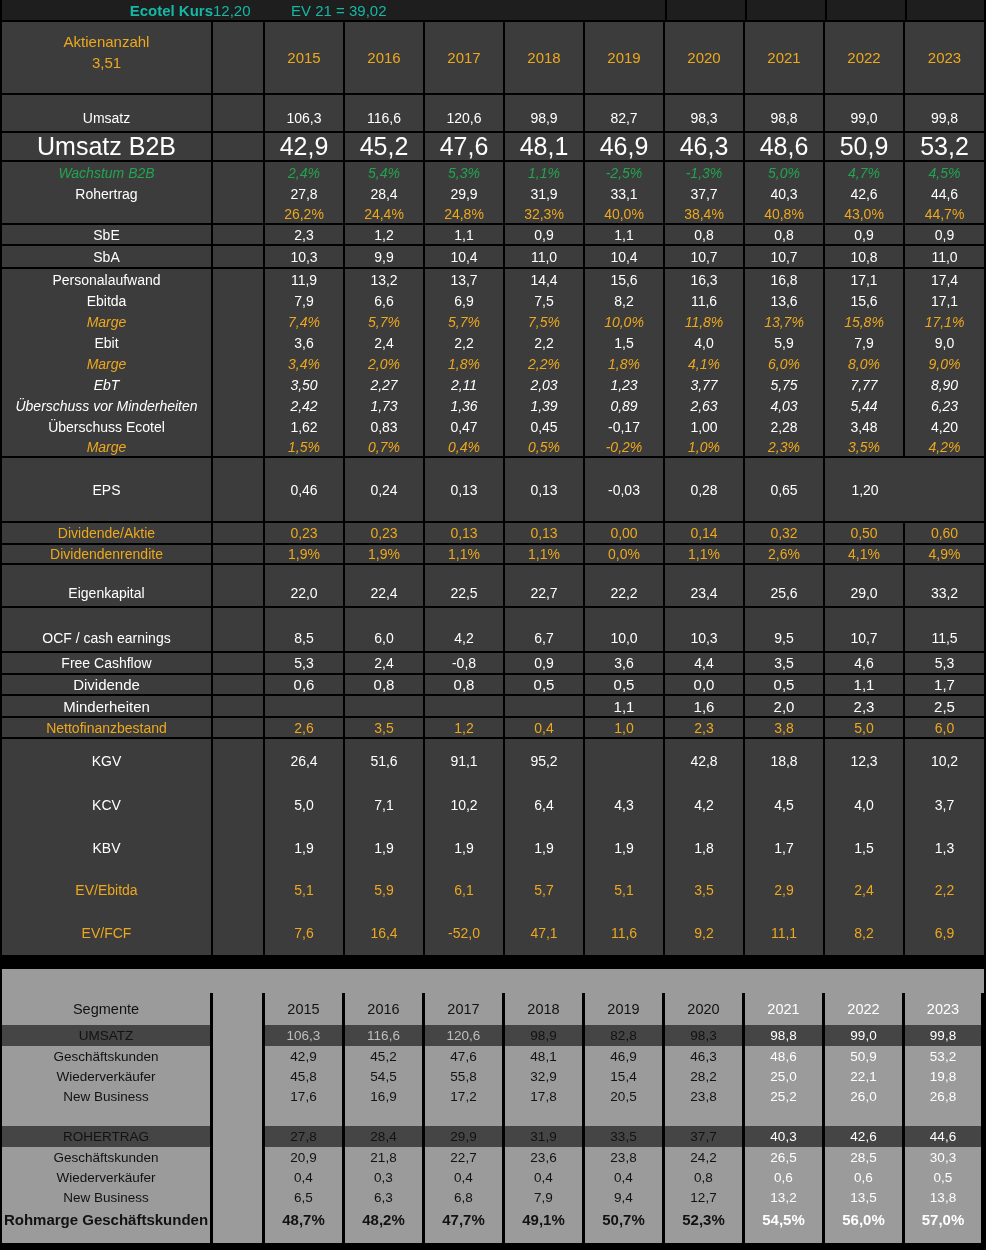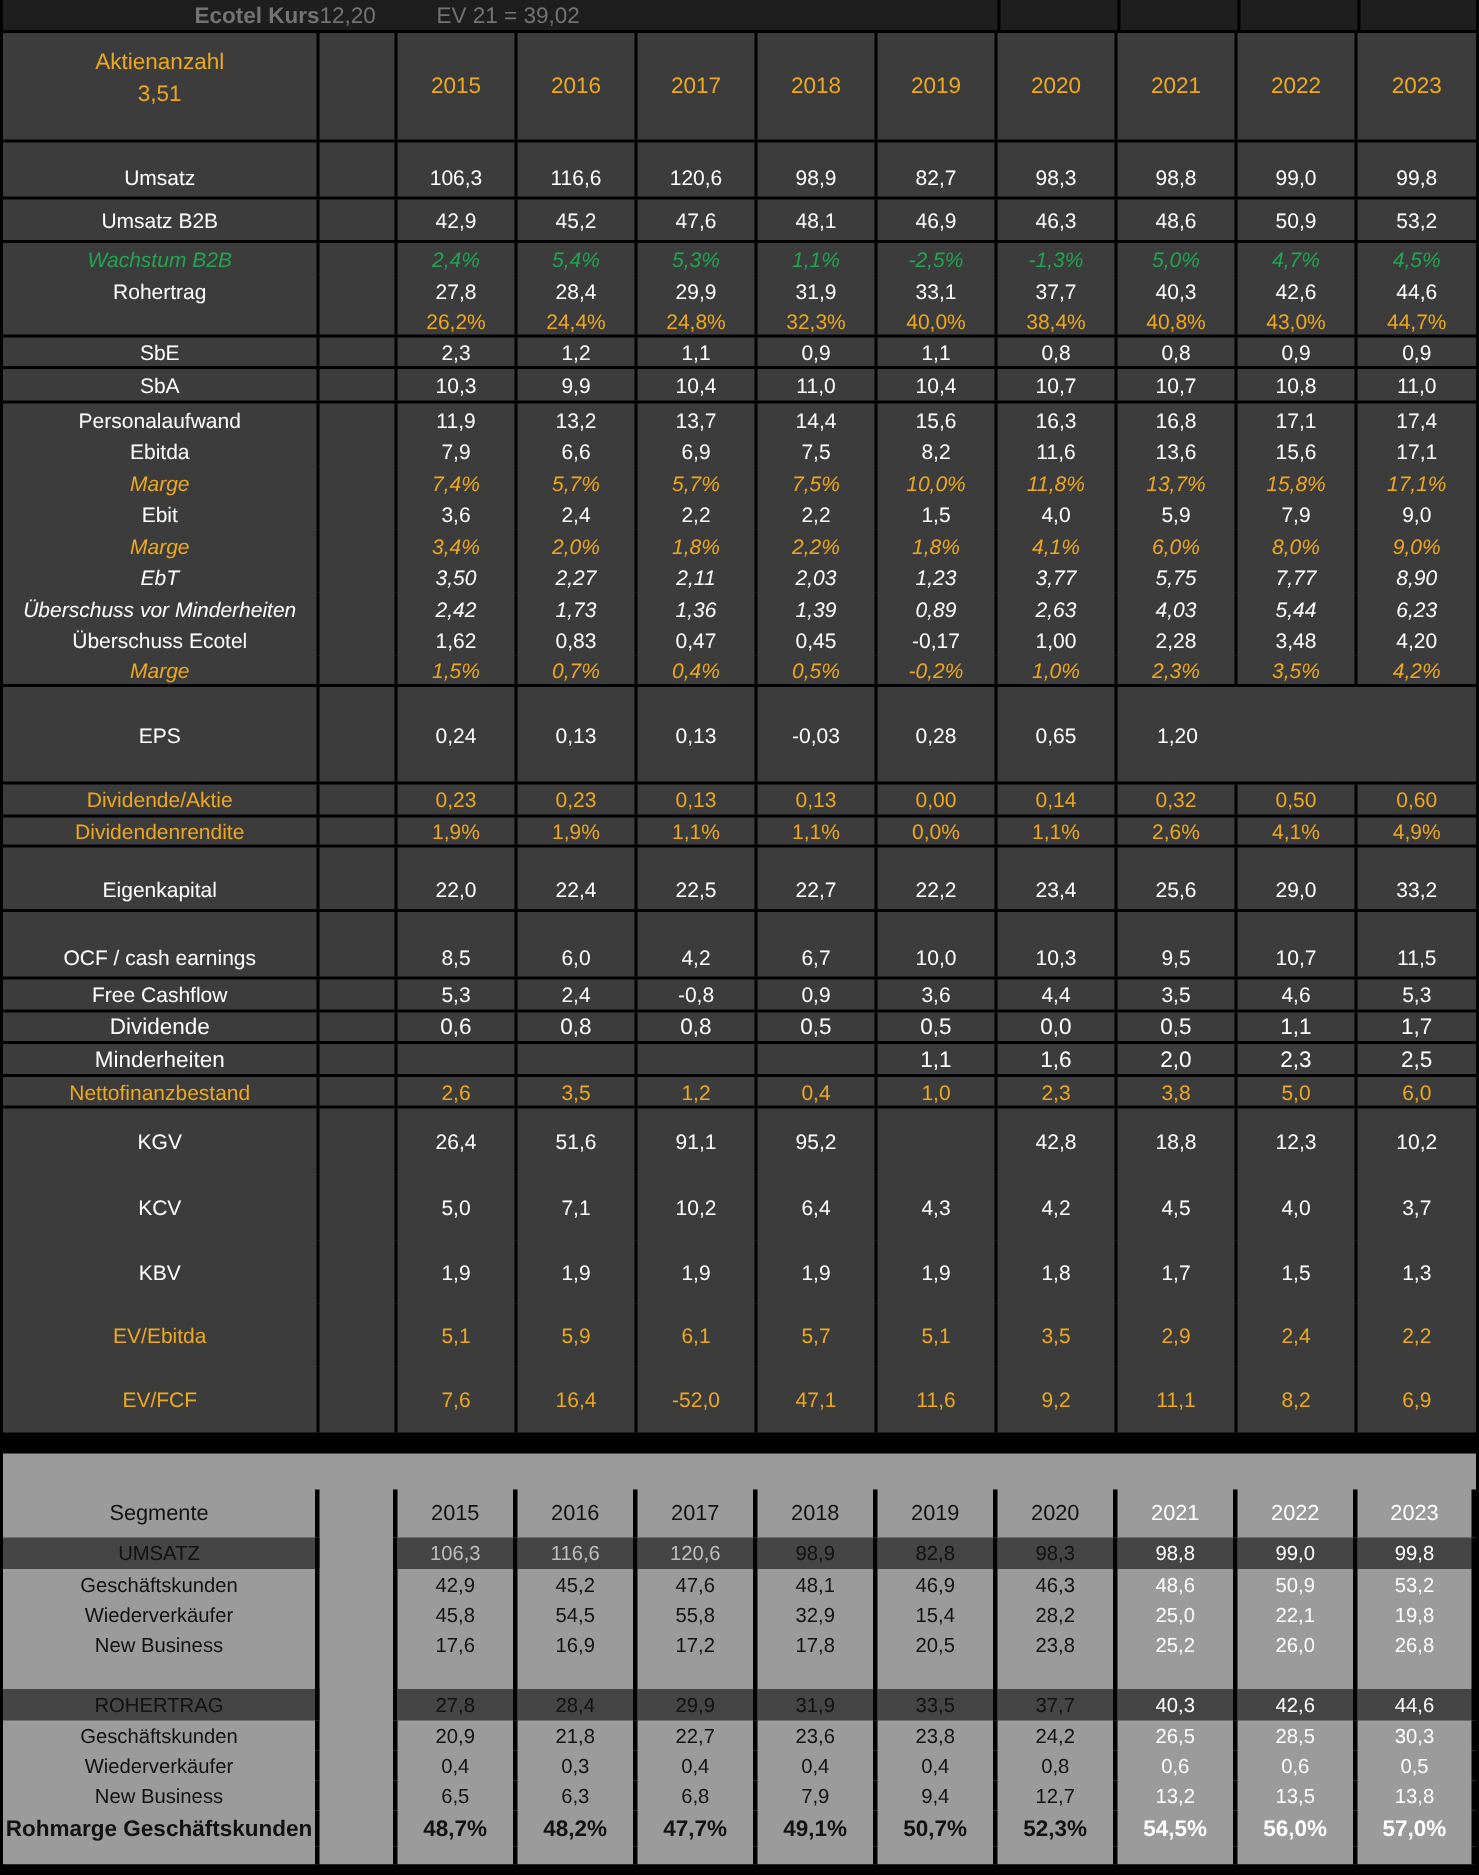--- a/index.html
+++ b/index.html
@@ -1,38 +1,38 @@
 <!DOCTYPE html>
 <html style="--orange: #EDA81E; --green: #21A550; --section_dark_bg: #3C3C3C; --section_gray_bg: #9B9B9B; --strip_row_bg: #454545; --top_bar_bg: #1E1E1E; --border: #000000; --white: #FFFFFF; --muted_light: #BFBFBF;"><head>
 <meta charset="utf-8">
 <style>
   html,body{margin:0;padding:0;background:#000;}
   body{width:986px;height:1250px;overflow:hidden;font-family:"Liberation Sans",sans-serif;}
   .sheet{width:986px;box-sizing:border-box;border-left:2px solid #000;border-right:2px solid #000;}
   
-  .topstrip{height:22px;background:var(--top_bar_bg);display:flex;align-items:center;color:#737373;
+  .topstrip{height:22px;background:var(--top_bar_bg);display:flex;align-items:center;color:#14b8a6;
             font-size:15px;border-bottom:2px solid #000;box-sizing:border-box;}
   .ts-merged{width:663px;display:flex;align-items:center;height:100%;}
   .ts-title{width:211px;text-align:right;font-weight:700;}
   .ts-kurs{width:52px;text-align:left;}
   .ts-ev{margin-left:26px;}
   .ts-cell{width:80px;height:100%;border-left:2px solid #000;box-sizing:border-box;}
   .ts-cell:last-child{width:79px;}
   
   .row{display:grid;grid-template-columns:211px 52px repeat(8,80px) 79px;}
   .cell{border-right:2px solid #000;box-sizing:border-box;display:flex;align-items:center;
         justify-content:center;font-size:14px;overflow:hidden;white-space:nowrap;}
   .cell:last-child{border-right:none;}
   .main{background:var(--section_dark_bg);color:#fff;}
   .group{border-bottom:2px solid #000;}
   .va-end .cell{align-items:flex-end;padding-bottom:5px;}
   .t-w{color:#fff;}
   .t-o{color:var(--orange);}
   .t-g{color:var(--green);}
-  .s-lg{font-size:14px;}
+  .s-lg{font-size:25px;}
   .s-sm{font-size:15px;}
   .i{font-style:italic;}
   
   .yearhead{height:71px;border-bottom:2px solid #000;}
   .yearhead .cell{color:var(--orange);font-size:15px;}
   .aktien{flex-direction:column;justify-content:flex-start;padding-top:9px;line-height:21px;}
   
   .sep{height:12px;background:#000;}
   .bot{height:7px;background:#000;}
   
@@ -290,20 +290,21 @@
             <div class="cell t-o i">1,0%</div>
             <div class="cell t-o i">2,3%</div>
             <div class="cell t-o i">3,5%</div>
             <div class="cell t-o i">4,2%</div>
           </div>
         </div>
         <div class="group">
           <div class="row" style="height: 63px;">
             <div class="cell label t-w">EPS</div>
             <div class="cell"></div>
+            <div class="cell t-w">0,46</div>
             <div class="cell t-w">0,24</div>
             <div class="cell t-w">0,13</div>
             <div class="cell t-w">0,13</div>
             <div class="cell t-w">-0,03</div>
             <div class="cell t-w">0,28</div>
             <div class="cell t-w">0,65</div>
             <div class="cell t-w">1,20</div>
           </div>
         </div>
         <div class="group">

